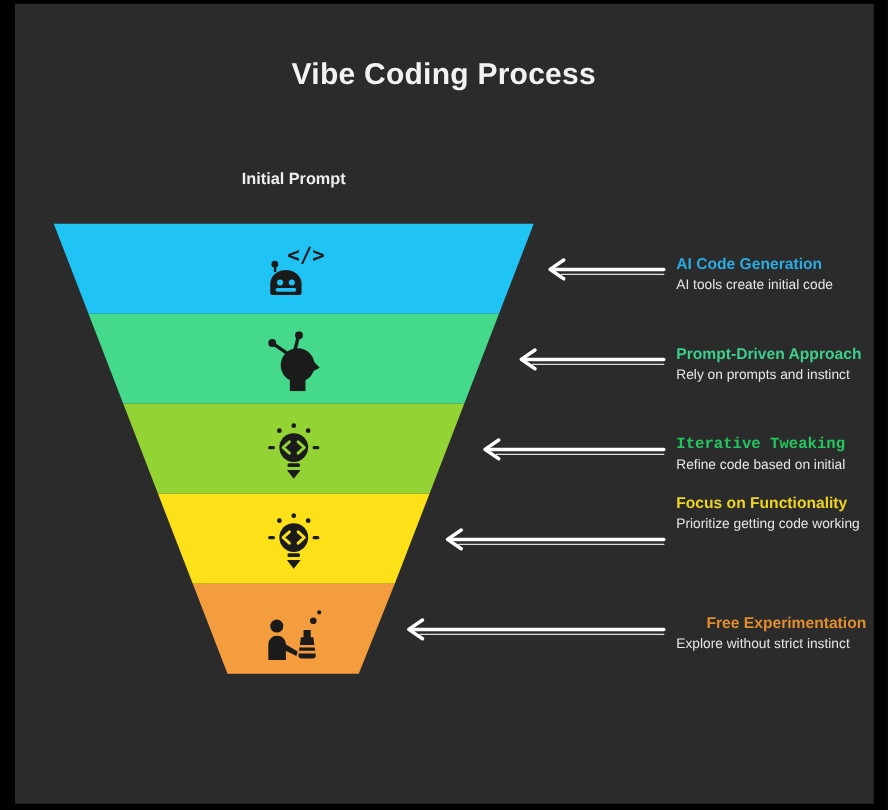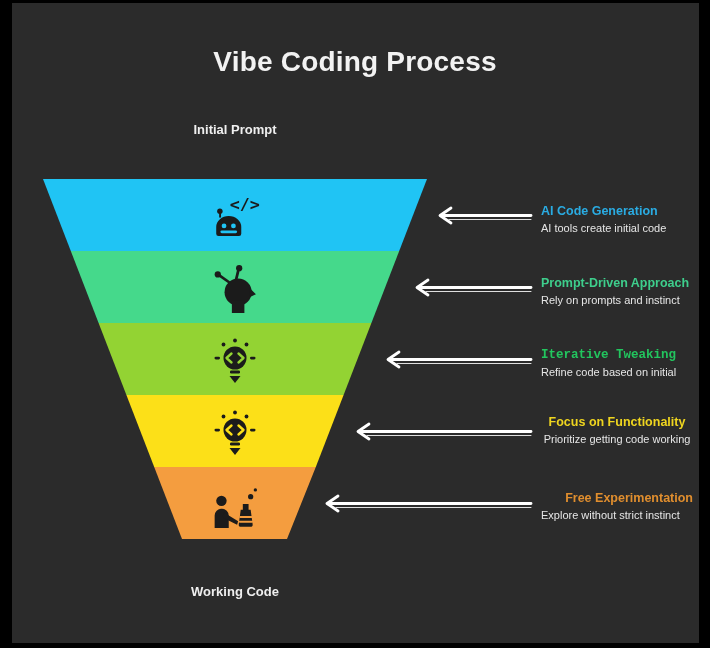--- a/index.html
+++ b/index.html
@@ -7,43 +7,42 @@
     position:relative;width:710px;height:648px;background:#000;overflow:hidden;
     font-family:"Liberation Sans", sans-serif;
   }
   .panel{
     position:absolute;left:12px;top:3px;width:687px;height:640px;
     background:#2B2B2B;
   }
   .abs{position:absolute;}
   .title{
     left:0;top:46px;width:710px;text-align:center;
-    color:#F2F2F2;font-size:28px;font-weight:700;letter-spacing:.2px;
+    color:#F2F2F2;font-size:24px;font-weight:700;letter-spacing:.2px;
   }
   .funnel-endpoint{
     width:200px;text-align:center;color:#EFEFEF;
     font-size:13px;font-weight:700;
   }
   .svg-layer{left:0;top:0;}
   .stage-row{left:541px;width:152px;}
   .stage-name{font-size:12.5px;font-weight:700;line-height:16px;margin:0 0 3px 0;}
   .stage-desc{font-size:11px;color:#E6E6E6;line-height:13.5px;}
   .icon{pointer-events:none;}
 </style>
 </head>
 <body>
 
 <div id="app">
   <div class="panel abs"></div>
 
   <div class="abs title">Vibe Coding Process</div>
 
-  <div class="abs funnel-endpoint" style="left:135px;top:122px;">Initial Prompt</div>
+  <div class="abs funnel-endpoint" style="left:135px;top:135px;">Initial Prompt</div>
 
-  <div class="abs funnel-endpoint" style="left:135px;top:584px;">Working Code</div>
 
   <svg class="abs svg-layer" width="710" height="648" viewBox="0 0 710 648">
     <polygon points="43,179 427,179 399.2,251 70.8,251" fill="#20C4F4"></polygon>
     <polygon points="70.8,251 399.2,251 371.4,323 98.6,323" fill="#45D98B"></polygon>
     <polygon points="98.6,323 371.4,323 343.6,395 126.4,395" fill="#93D333"></polygon>
     <polygon points="126.4,395 343.6,395 315.8,467 154.2,467" fill="#FCE018"></polygon>
     <polygon points="154.2,467 315.8,467 287,539 182,539" fill="#F49D3F"></polygon>
 
     <g stroke="#FFFFFF" fill="none" stroke-linecap="round" stroke-linejoin="round">
       <g>
@@ -153,21 +152,21 @@
     <div class="stage-desc">Rely on prompts and instinct</div>
   </div>
   <div class="abs stage-row" style="top:203px;">
     <div class="stage-name" style="color: rgb(42, 172, 227);">AI Code Generation</div>
     <div class="stage-desc">AI tools create initial code</div>
   </div>
   <div class="abs stage-row" style="top:347px;">
     <div class="stage-name" style="color: #22c55e; font-family: Liberation Mono, monospace;">Iterative Tweaking</div>
     <div class="stage-desc">Refine code based on initial</div>
   </div>
-  <div class="abs stage-row" style="top:414px;text-align:center;">
+  <div class="abs stage-row" style="top:394px;">
     <div class="stage-name" style="color: rgb(239, 213, 31);">Focus on Functionality</div>
     <div class="stage-desc">Prioritize getting code working</div>
   </div>
   <div class="abs stage-row" style="top:490px;">
     <div class="stage-name" style="color: rgb(224, 142, 46); text-align: right;">Free Experimentation</div>
     <div class="stage-desc">Explore without strict instinct</div>
   </div>
 </div>
 
 </body></html>

